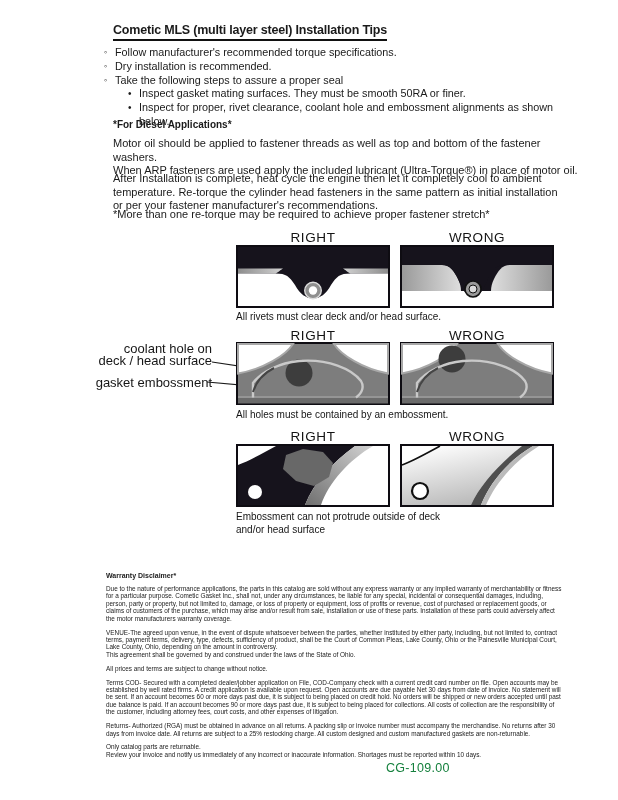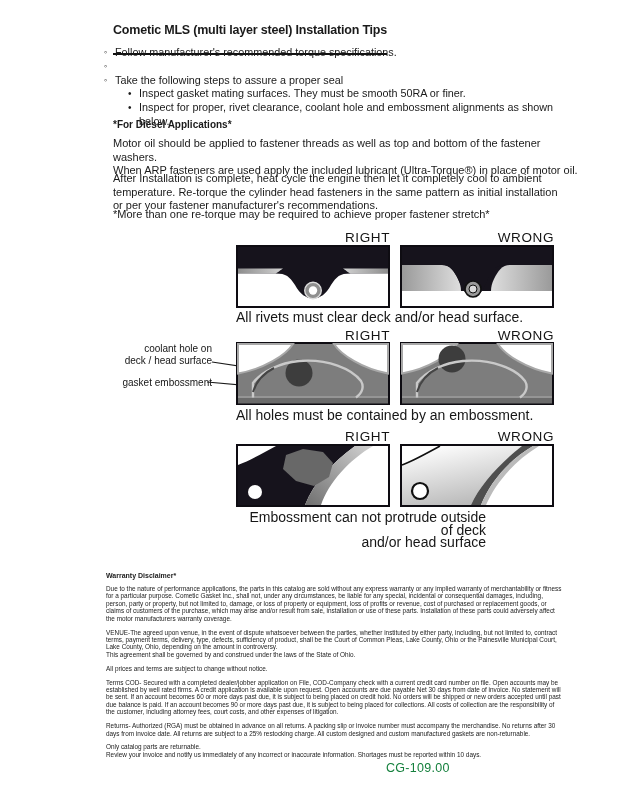--- a/index.html
+++ b/index.html
@@ -1,43 +1,43 @@
 <!DOCTYPE html>
 <html><head>
 <meta charset="utf-8">
 <style>
   html,body{margin:0;padding:0;background:#ffffff;}
   .page{position:relative;width:618px;height:800px;background:#ffffff;overflow:hidden;
         font-family:"Liberation Sans", sans-serif;color:#1a1a1a;}
   .abs{position:absolute;}
 
   .title{left:113px;top:23px;font-size:12.5px;font-weight:bold;letter-spacing:-0.2px;
-         border-bottom:2px solid #111;padding-bottom:16px;display:inline-block;}
+         border-bottom:2px solid #111;padding-bottom:2px;display:inline-block;}
 
   .bullets{left:104px;top:46px;font-size:10.8px;line-height:13.8px;width:470px;}
   .b-row{display:flex;}
   .b-row .glyph{width:11px;flex:none;font-size:9px;line-height:13.8px;}
   .sub{padding-left:24px;}
   .sub .glyph{font-size:10px;}
 
   .h2{left:113px;top:119px;font-size:10px;font-weight:bold;}
   .para{left:113px;font-size:11px;line-height:13.5px;width:470px;}
   .p1{top:137px;} .p2{top:172px;} .note{top:208px;}
 
-  .dg-hdr{width:154px;text-align:right;font-size:13.5px;letter-spacing:0.6px;color:#141414;}
+  .dg-hdr{width:154px;text-align:center;font-size:13.5px;letter-spacing:0.6px;color:#141414;}
   .hx1{top:230px;} .hx2{top:328px;} .hx3{top:429px;}
   .cl{left:236px;} .cr{left:400px;}
   .dg-box{width:154px;height:63px;}
   .bx1{top:245px;} .bx2{top:342px;} .bx3{top:444px;}
   .dg-box svg{display:block;width:154px;height:63px;}
 
-  .cap{left:236px;font-size:14px;line-height:12.5px;color:#161616;}
-  .cap1{top:311px;} .cap2{top:409px;} .cap3{top:511px;width:250px;text-align:right;}
-
-  .side-label{left:92px;width:120px;text-align:right;font-size:10px;line-height:11.6px;color:#161616;}
+  .cap{left:236px;font-size:10px;line-height:12.5px;color:#161616;}
+  .cap1{top:311px;} .cap2{top:409px;} .cap3{top:511px;width:250px;}
+
+  .side-label{left:92px;width:120px;text-align:right;font-size:13px;line-height:11.6px;color:#161616;}
   .lbl-coolant{top:343px;} .lbl-emboss{top:377px;}
   .leaders{left:203px;top:350px;width:100px;height:42px;}
 
   .legal{left:106px;top:572px;width:457px;color:#222;}
   .legal .lh{font-size:7px;font-weight:bold;margin:0 0 6px 0;}
   .legal p{font-size:6.4px;line-height:7.4px;margin:0 0 6.5px 0;}
   .legal p.tight{margin-bottom:0;}
 
   .footer-code{left:386px;top:761px;font-size:12.5px;color:#15803d;letter-spacing:0.3px;}
 </style>
@@ -48,20 +48,21 @@
 
   <div class="abs title">Cometic MLS (multi layer steel) Installation Tips</div>
 
   <div class="abs bullets">
     <div class="b-row">
         <span class="glyph">◦</span>
         <span>Follow manufacturer's recommended torque specifications.</span>
       </div>
     <div class="b-row">
         <span class="glyph">◦</span>
+        <span>Dry installation is recommended.</span>
       </div>
     <div class="b-row">
         <span class="glyph">◦</span>
         <span>Take the following steps to assure a proper seal</span>
       </div>
     <div class="b-row sub">
         <span class="glyph">•</span>
         <span>Inspect gasket mating surfaces.  They must be smooth 50RA or finer.</span>
       </div>
     <div class="b-row sub">

